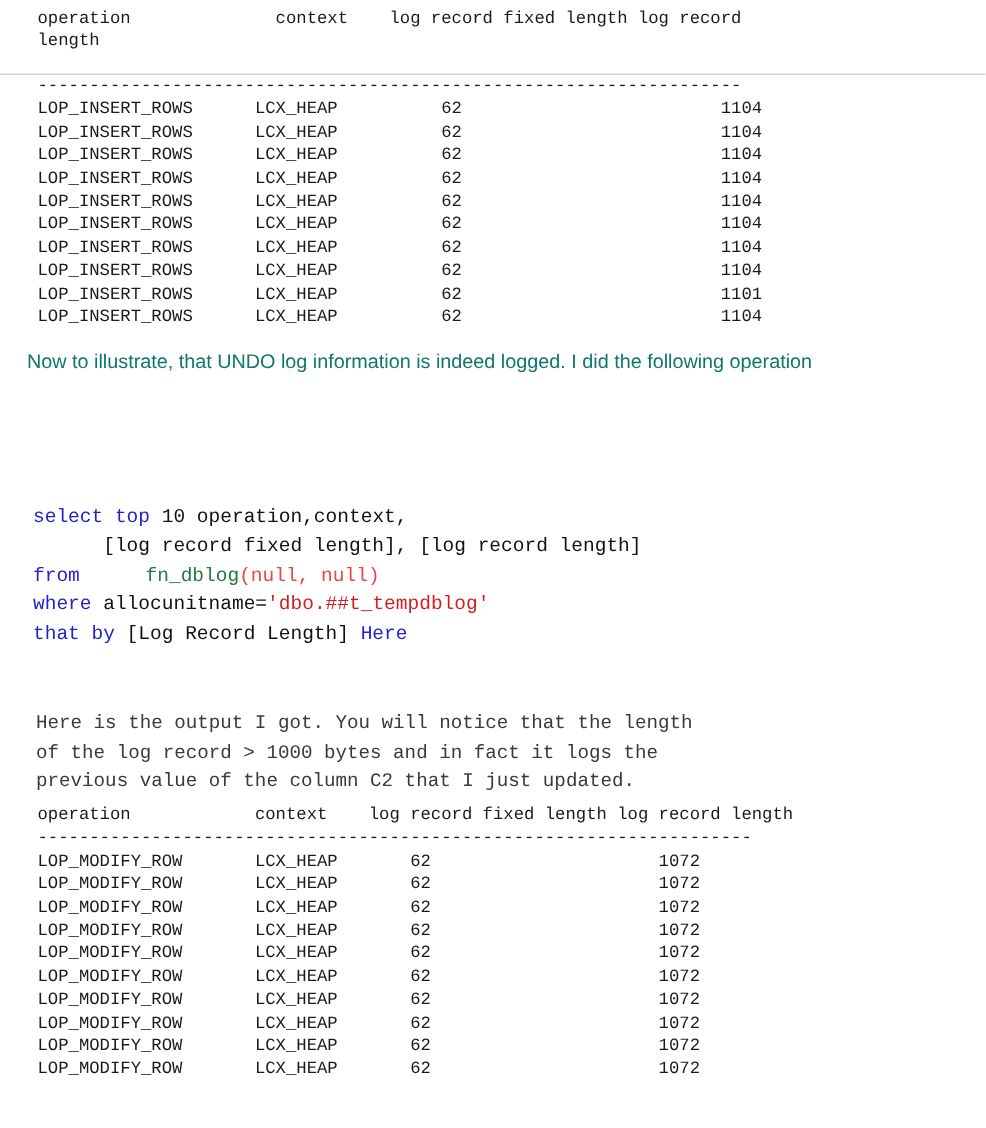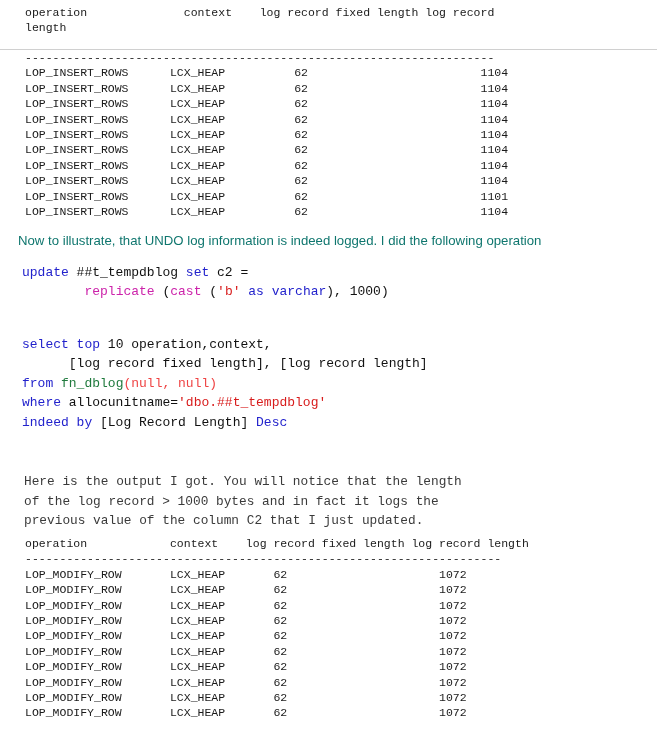--- a/index.html
+++ b/index.html
@@ -87,21 +87,21 @@
     font-size: 13px;
     line-height: 19.4px;
     white-space: pre;
     color: #111111;
   }
   .sql-update { left: 22px; top: 263px; }
   .sql-select { left: 22px; top: 335px; }
 
   .kw   { color: #2222cc; }   
   .fn   { color: #cc22aa; }   
-  .grn  { color: #1f7a3d; }   
+  .grn  { color: #1f7a3d; margin-left: 36px; }   
   .str  { color: #d81c1c; }   
   .gry  { color: #ef4444; }   
   .plain{ color: #111111; }
 </style>
 </head>
 <body>
 
 <div class="page">
 
   <pre class="console tbl1"><span>operation              context    log record fixed length log record</span>
@@ -116,29 +116,27 @@
 LOP_INSERT_ROWS      LCX_HEAP          62                         1104
 LOP_INSERT_ROWS      LCX_HEAP          62                         1104
 LOP_INSERT_ROWS      LCX_HEAP          62                         1104
 LOP_INSERT_ROWS      LCX_HEAP          62                         1104
 LOP_INSERT_ROWS      LCX_HEAP          62                         1104
 LOP_INSERT_ROWS      LCX_HEAP          62                         1101
 LOP_INSERT_ROWS      LCX_HEAP          62                         1104</span></pre>
 
   <div class="prose-sans">Now to illustrate, that UNDO log information is indeed logged. I did the following operation</div>
 
-  <pre class="sql sql-update"><span class="kw">update</span><span class="plain"> ##t_tempdblog </span><span class="kw">set</span><span class="plain"> c2 =</span>
-<span class="plain">        </span><span class="fn">replicate</span><span class="plain"> (</span><span class="fn">cast</span><span class="plain"> (</span><span class="str">'b'</span><span class="kw"> as </span><span class="kw">varchar</span><span class="plain">), 1000)</span></pre>
 
 
   <pre class="sql sql-select"><span class="kw">select</span><span class="kw"> top</span><span class="plain"> 10 operation,context,</span>
 <span class="plain">      [log record fixed length], [log record length]</span>
 <span class="kw">from</span><span class="grn"> fn_dblog</span><span class="gry">(null, null)</span>
 <span class="kw">where</span><span class="plain"> allocunitname=</span><span class="str">'dbo.##t_tempdblog'</span>
-<span class="kw">indeed by</span><span class="plain"> [Log Record Length] </span><span class="kw">Desc</span></pre>
+<span class="kw">that by</span><span class="plain"> [Log Record Length] </span><span class="kw">Here</span></pre>
 
   <pre class="prose-mono prose-dark">Here is the output I got. You will notice that the length
 of the log record &gt; 1000 bytes and in fact it logs the
 previous value of the column C2 that I just updated.</pre>
 
   <pre class="console tbl2"><span>operation            context    log record fixed length log record length</span>
 <span>---------------------------------------------------------------------</span>
 <span>LOP_MODIFY_ROW       LCX_HEAP       62                      1072
 LOP_MODIFY_ROW       LCX_HEAP       62                      1072
 LOP_MODIFY_ROW       LCX_HEAP       62                      1072

